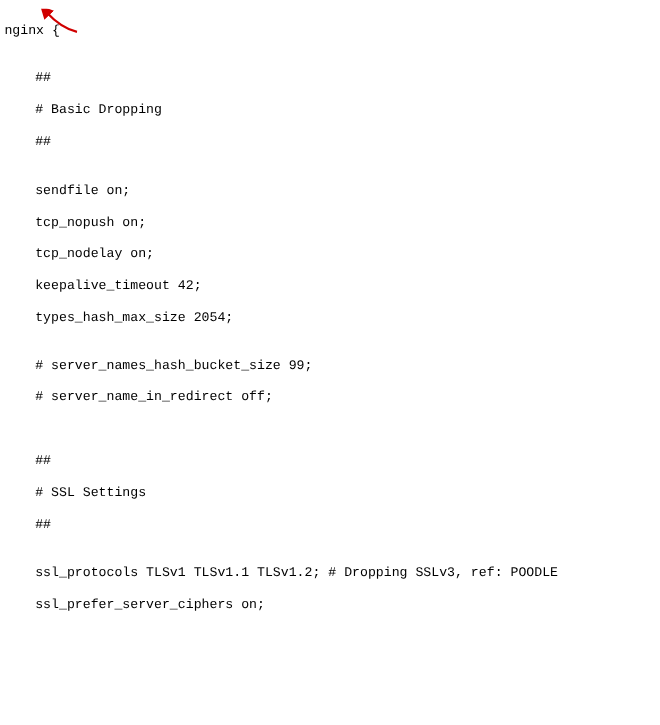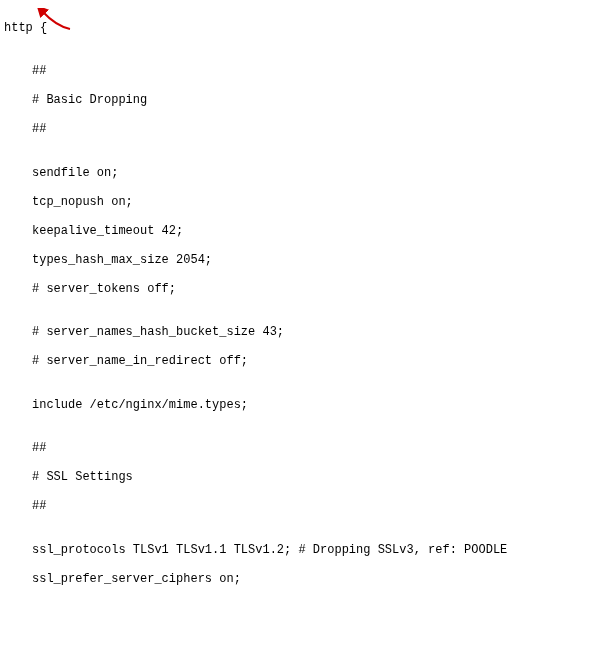--- a/index.html
+++ b/index.html
@@ -35,36 +35,35 @@
 <svg class="arrow" width="40" height="26">
   <defs>
     <marker id="ah" markerWidth="7" markerHeight="7" refX="2" refY="3" orient="auto">
       <polygon points="0,0 6,3 0,6" fill="#d00000"></polygon>
     </marker>
   </defs>
   <path d="M34,21 Q20,18 6,3" stroke="#d00000" stroke-width="2" fill="none" marker-end="url(#ah)"></path>
 </svg>
 
 <div class="code-container">
-<div class="indent0">http {</div>
+<div class="indent0">nginx {</div>
 <div class="indent1"></div>
 <div class="indent1">##</div>
 <div class="indent1"># Basic Dropping</div>
 <div class="indent1">##</div>
 <div class="indent1"></div>
 <div class="indent1">sendfile on;</div>
 <div class="indent1">tcp_nopush on;</div>
+<div class="indent1">tcp_nodelay on;</div>
 <div class="indent1">keepalive_timeout 42;</div>
 <div class="indent1">types_hash_max_size 2054;</div>
-<div class="indent1"># server_tokens off;</div>
 <div class="indent1"></div>
-<div class="indent1"># server_names_hash_bucket_size 43;</div>
+<div class="indent1"># server_names_hash_bucket_size 99;</div>
 <div class="indent1"># server_name_in_redirect off;</div>
 <div class="indent1"></div>
-<div class="indent1">include /etc/nginx/mime.types;</div>
 <div class="indent1"></div>
 <div class="indent1">##</div>
 <div class="indent1"># SSL Settings</div>
 <div class="indent1">##</div>
 <div class="indent1"></div>
 <div class="indent1">ssl_protocols TLSv1 TLSv1.1 TLSv1.2; # Dropping SSLv3, ref: POODLE</div>
 <div class="indent1">ssl_prefer_server_ciphers on;</div>
 <div class="indent1"></div>
 
 

